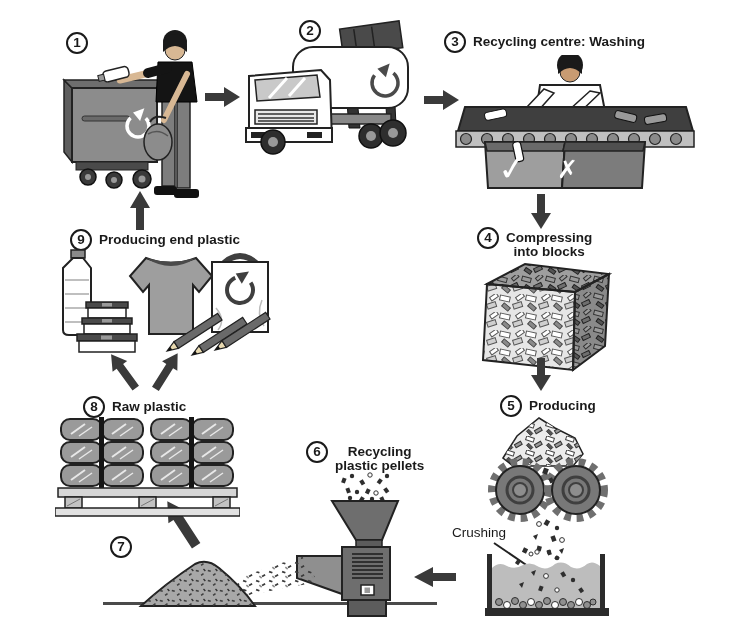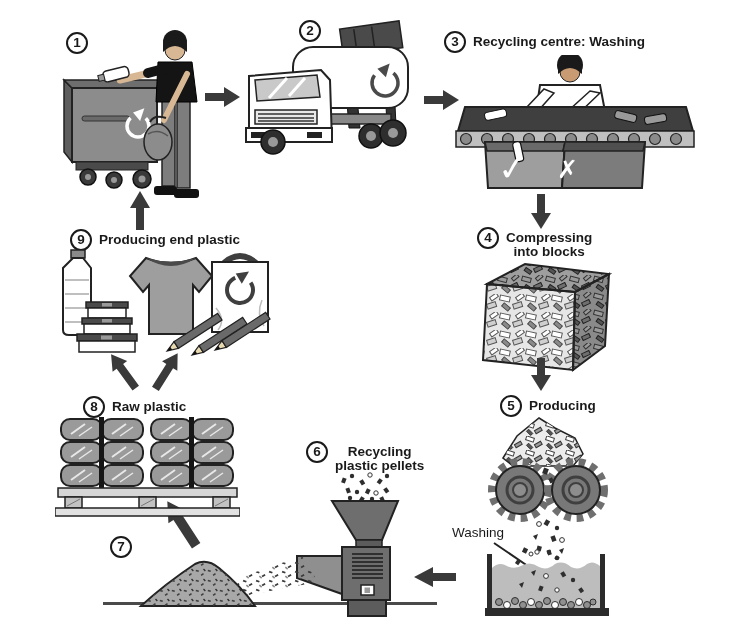--- a/index.html
+++ b/index.html
@@ -253,21 +253,21 @@
       <rect x="86" y="128" width="4.5" height="5.5" transform="rotate(-20 88 130)"></rect>
       <circle cx="97" cy="132" r="2.4" fill="#fff" stroke="#333" stroke-width="1"></circle>
       <rect x="72" y="138" width="4.5" height="5" transform="rotate(15 74 140)"></rect>
       <circle cx="84" cy="144" r="2.2"></circle>
       <polygon points="94,142 99,140 97,146"></polygon>
       <circle cx="66" cy="146" r="2" fill="#fff" stroke="#333" stroke-width="1"></circle>
       <rect x="90" y="148" width="4" height="4" transform="rotate(40 92 150)"></rect>
     </g>
   </svg>
 
-  <div class="note" style="left:452px;top:526px">Washing</div>
+  <div class="note" style="left:452px;top:526px">Crushing</div>
   <svg class="abs" style="left:486px;top:540px" width="60" height="38" viewBox="0 0 60 38">
     <line x1="8" y1="3" x2="52" y2="33" stroke="#222" stroke-width="2"></line>
   </svg>
 
   <svg class="abs" style="left:483px;top:546px" width="130" height="72" viewBox="0 0 130 72">
     <path d="M9,22 Q16,15 24,20 Q32,24 40,19 Q48,15 56,21 Q64,25 72,18 Q80,14 88,21 Q96,25 104,18 Q110,14 117,20 L117,62 L9,62 Z" fill="#bdbdbd"></path>
     <g fill="#2e2e2e">
       <rect x="40" y="2" width="4.5" height="5" transform="rotate(25 42 4)"></rect>
       <circle cx="54" cy="6" r="2.2" fill="#fff" stroke="#333" stroke-width="1"></circle>
       <rect x="64" y="4" width="4" height="5" transform="rotate(-20 66 6)"></rect>

